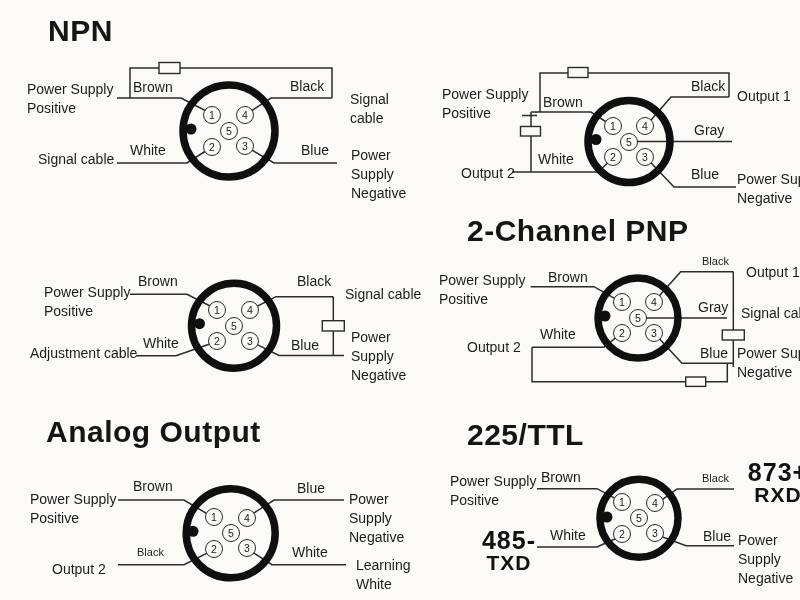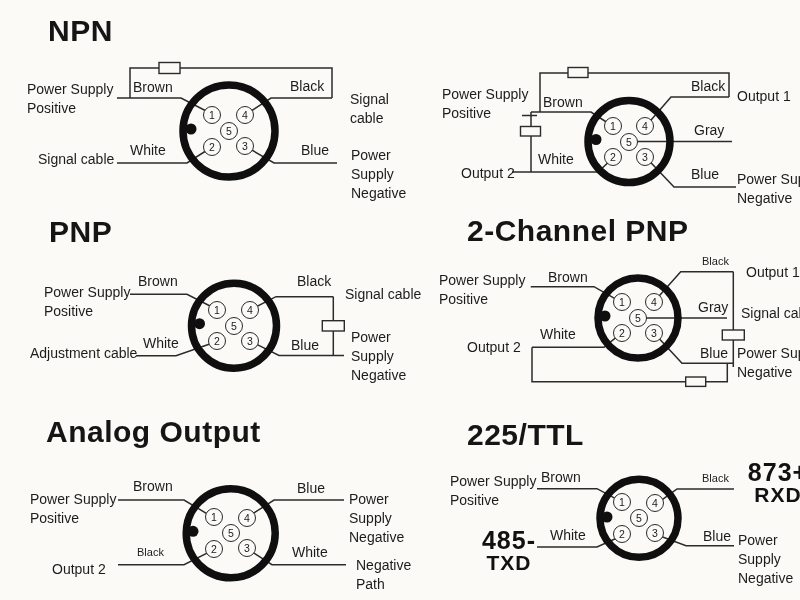--- a/index.html
+++ b/index.html
@@ -95,21 +95,20 @@
   <span class="lbl" style="left:270px;top:121px">Gray</span>
   <span class="lbl" style="left:114px;top:150px">White</span>
   <span class="lbl" style="left:267px;top:165px">Blue</span>
   <span class="lbl" style="left:37px;top:164px">Output 2</span>
   <span class="lbl" style="left:313px;top:87px">Output 1</span>
   <span class="lbl" style="left:313px;top:170px">Power Supply
 Negative</span>
 </section>
 
 <section class="panel" style="left:0;top:200px">
-  <h2 class="title" style="left:25px;top:15px">PNP</h2>
   <svg class="wires" viewBox="0 0 400 200">
     <g fill="none" stroke="#2b2b2b" stroke-width="1.5">
       <path d="M106,94.3 H163 L193,109.5"></path>
       <path d="M227,109.5 L252,96.7 H309.3"></path>
       <path d="M309.3,96.7 V155.4"></path>
       <path d="M112,155.7 H152 L193,141.5"></path>
       <path d="M227,141.5 L255,155.4 H320"></path>
     </g>
     <rect x="298.3" y="120.7" width="22" height="10.3" fill="#fbfaf7" stroke="#2b2b2b" stroke-width="1.4"></rect>
     <circle cx="210" cy="125.7" r="42.5" fill="none" stroke="#0f0f0f" stroke-width="7.5"></circle>
@@ -187,21 +186,21 @@
   <span class="pin" style="left:214px;top:139px">3</span>
   <span class="lbl" style="left:6px;top:90px">Power Supply
 Positive</span>
   <span class="lbl" style="left:109px;top:77px">Brown</span>
   <span class="lbl" style="left:273px;top:79px">Blue</span>
   <span class="lbl sm" style="left:113px;top:145px">Black</span>
   <span class="lbl" style="left:268px;top:143px">White</span>
   <span class="lbl" style="left:28px;top:160px">Output 2</span>
   <span class="lbl" style="left:325px;top:90px">Power Supply
 Negative</span>
-  <span class="lbl" style="left:332px;top:156px">Negative Path</span>
+  <span class="lbl" style="left:332px;top:156px">Learning White</span>
 </section>
 
 <section class="panel" style="left:400px;top:400px">
   <h2 class="title" style="left:43px;top:18px">225/TTL</h2>
   <svg class="wires" viewBox="0 0 400 200">
     <g fill="none" stroke="#2b2b2b" stroke-width="1.5">
       <path d="M113,88.7 H173 L201,103.7"></path>
       <path d="M231.7,104.3 L253,89 H310"></path>
       <path d="M113,147 H173 L200.3,134.7"></path>
       <path d="M231.3,134.3 L262,145.7 H310"></path>

